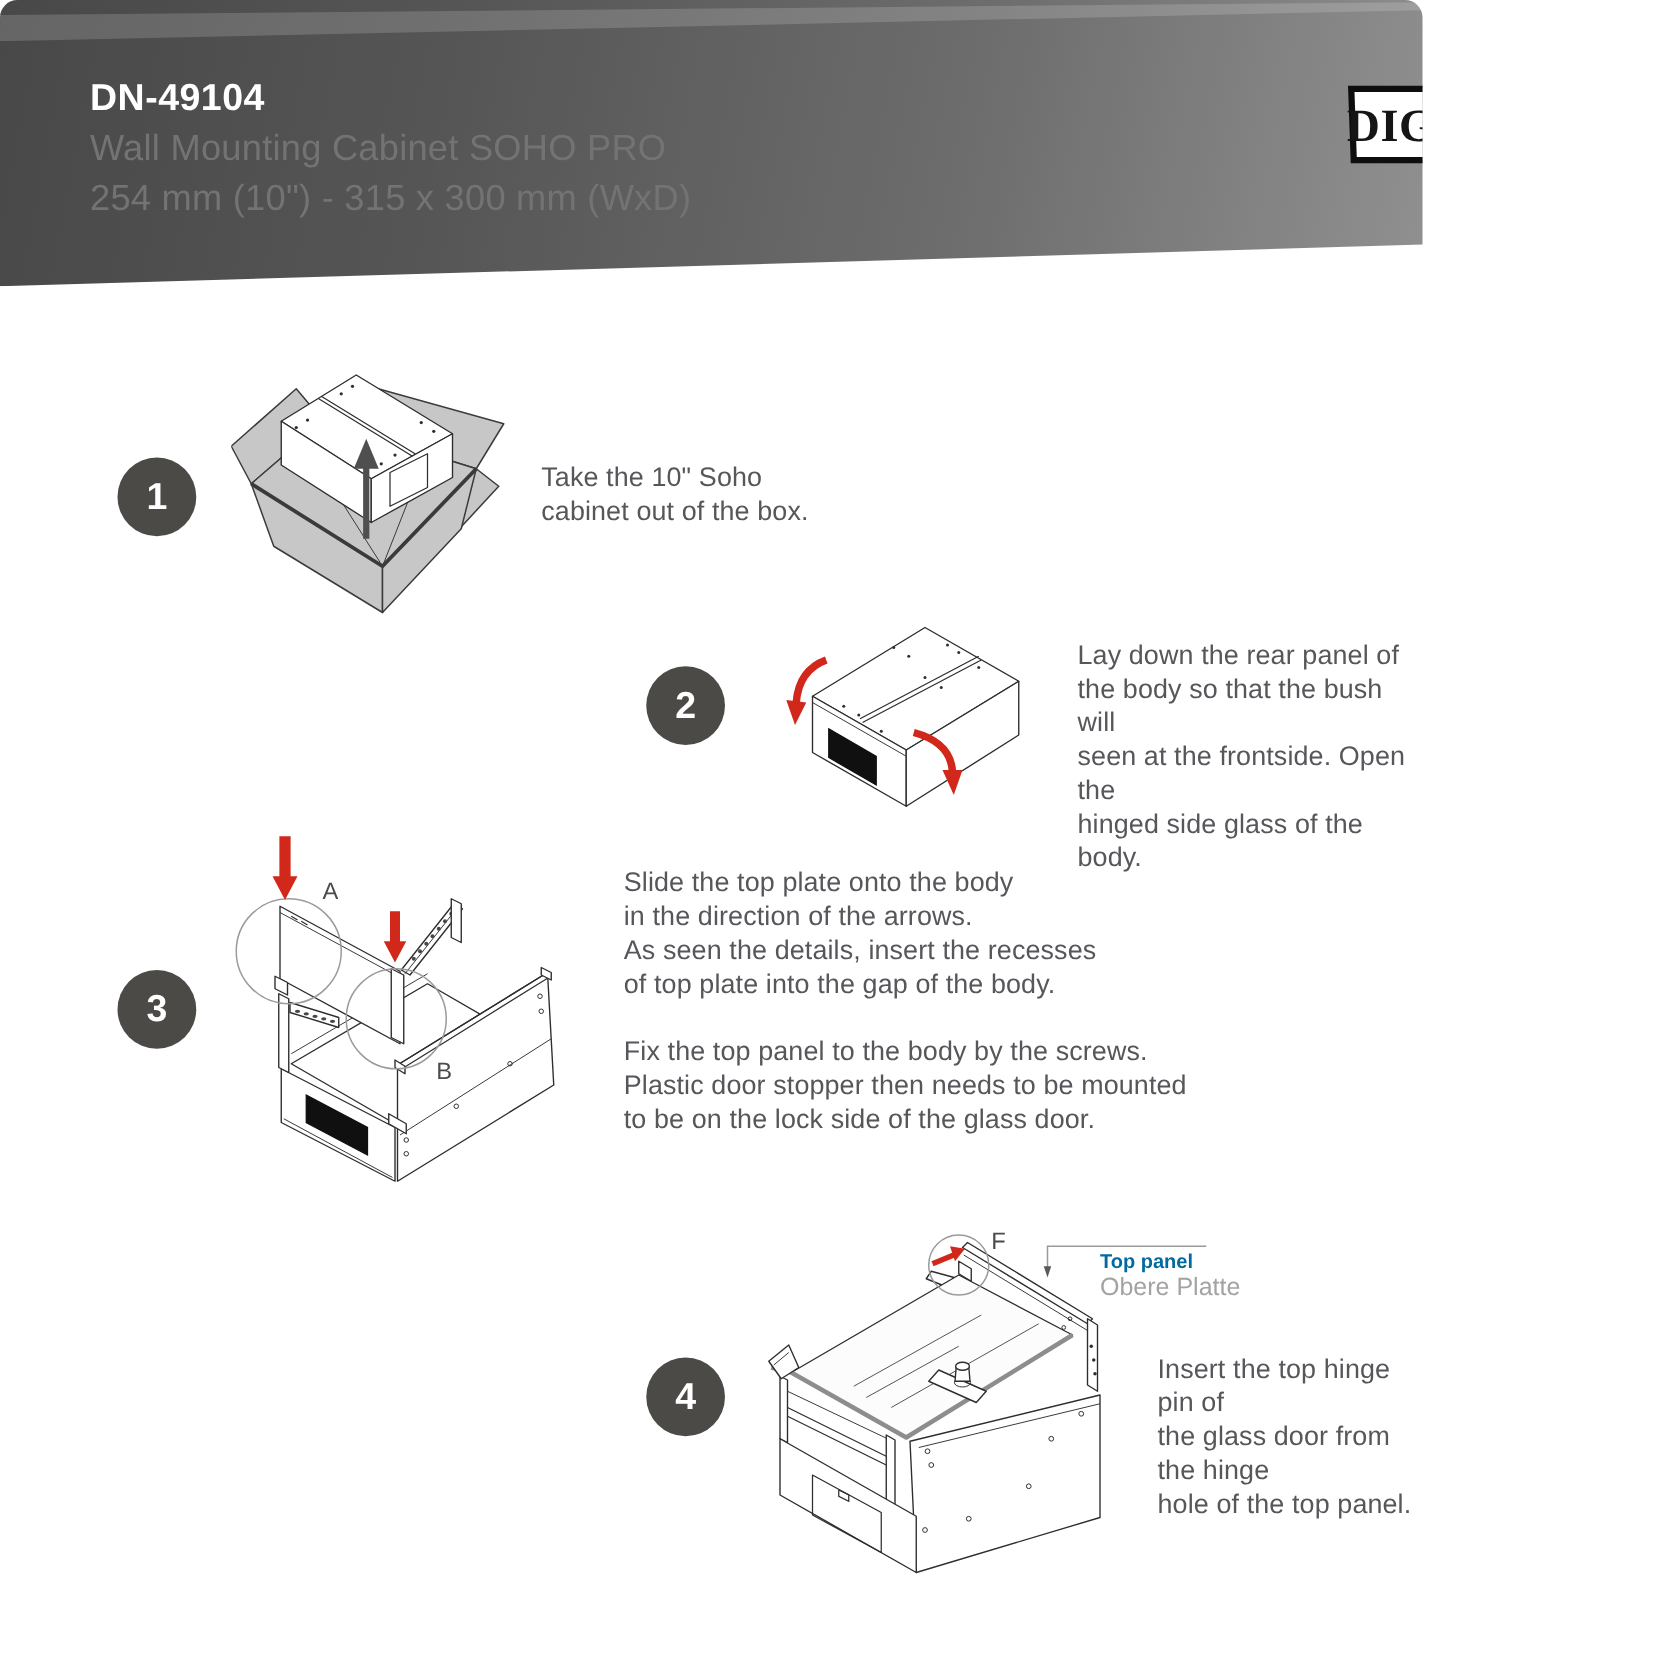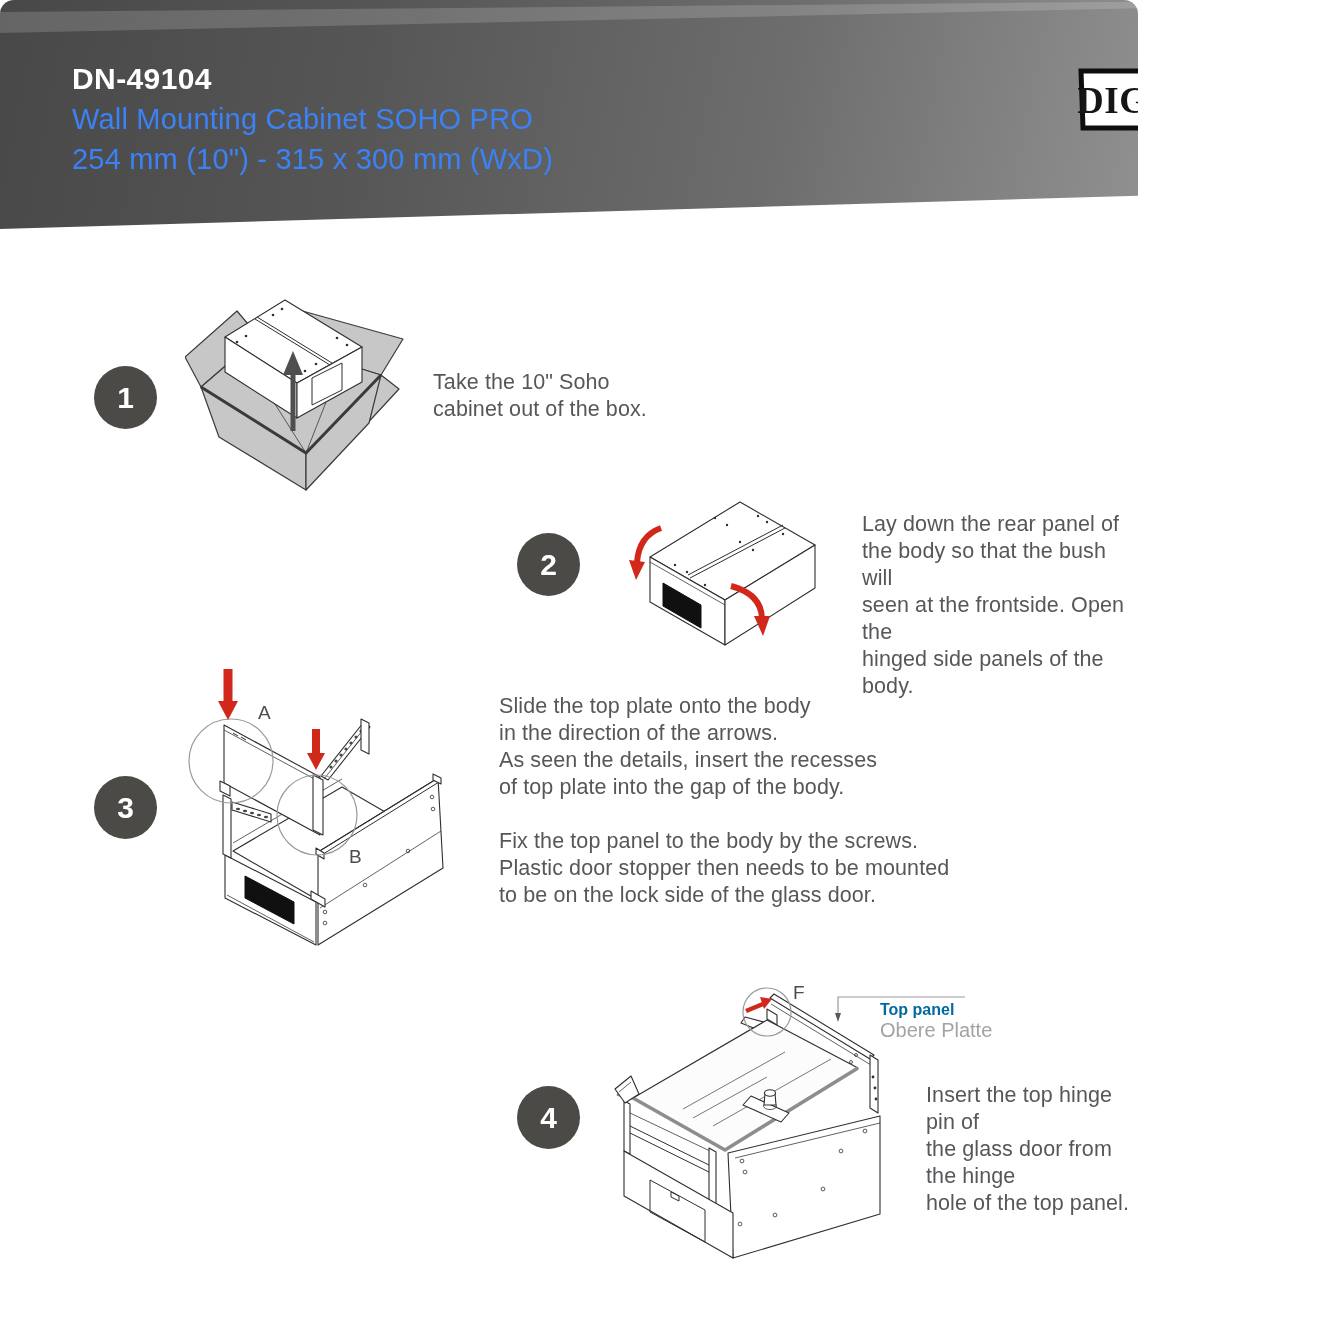--- a/index.html
+++ b/index.html
@@ -13,21 +13,21 @@
     clip-path: polygon(0 0, 100% 0, 100% 190px, 0 229px);
     background: linear-gradient(101deg, #484848 0%, #565656 28%, #6d6d6d 58%, #8f8f8f 85%, #9a9a9a 100%);
   }
   .band-highlight {
     position:absolute; left:0; top:0; width:1333px; height:40px;
     clip-path: polygon(0 12px, 100% 0, 100% 4px, 0 33px);
     background: rgba(255,255,255,0.16);
   }
   .header-text { position:absolute; left:72px; top:62px; color:#ffffff; }
   .header-code  { font-size:30px; font-weight:bold; letter-spacing:.4px; }
-  .header-line  { font-size:29px; margin-top:7px; color:#3b82f6; letter-spacing:.2px; }
+  .header-line  { font-size:29px; margin-top:7px; color:#737373; letter-spacing:.2px; }
   .logo { position:absolute; left:1078px; top:68px; }
   
   .step-circle {
     position:absolute; width:63px; height:63px; border-radius:50%;
     background:#4b4a46; color:#ffffff; display:flex; align-items:center; justify-content:center;
     font-size:30px; font-weight:bold;
   }
   .instruction {
     position:absolute; font-size:21.5px; line-height:27px; color:#57565a;
     white-space:pre-line; letter-spacing:.1px;
@@ -146,21 +146,21 @@
     </g>
     <g>
       <path class="redln" d="M116,96 Q146,104 147,128" stroke-width="6"></path>
       <polygon class="red" points="139,126 155,126 148,146"></polygon>
     </g>
   </svg>
 
   <div class="instruction" style="left:862px; top:511px;">Lay down the rear panel of
 the body so that the bush will
 seen at the frontside. Open the
-hinged side panels of the body.</div>
+hinged side glass of the body.</div>
 
   <div class="step-circle" style="left:94px; top:776px;">
     <span>3</span>
   </div>
 
   <svg class="illustration" style="left:175px; top:655px;" width="290" height="305" viewBox="0 0 290 305">
     <g>
       <polygon class="face" points="58,196 167,132 250,180 141,244"></polygon>
       <path class="thin" d="M58,188 L167,124"></path>
       <polygon class="face" points="50,200 141,247 141,290 50,243"></polygon>

